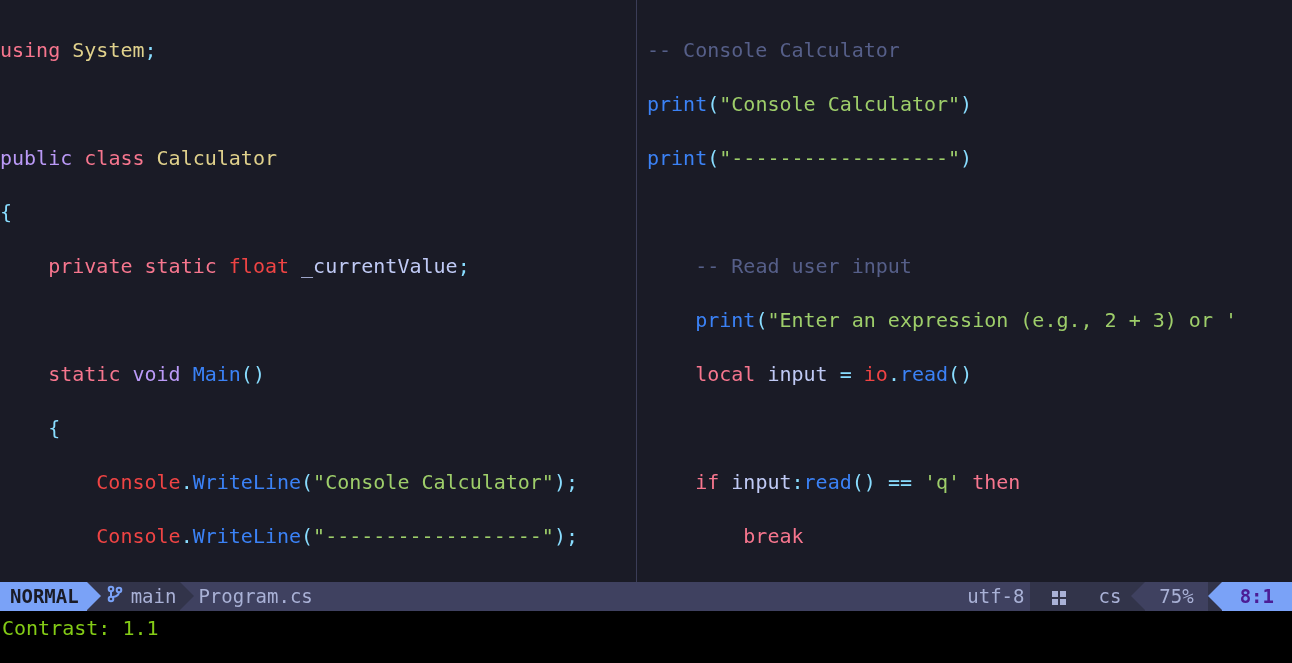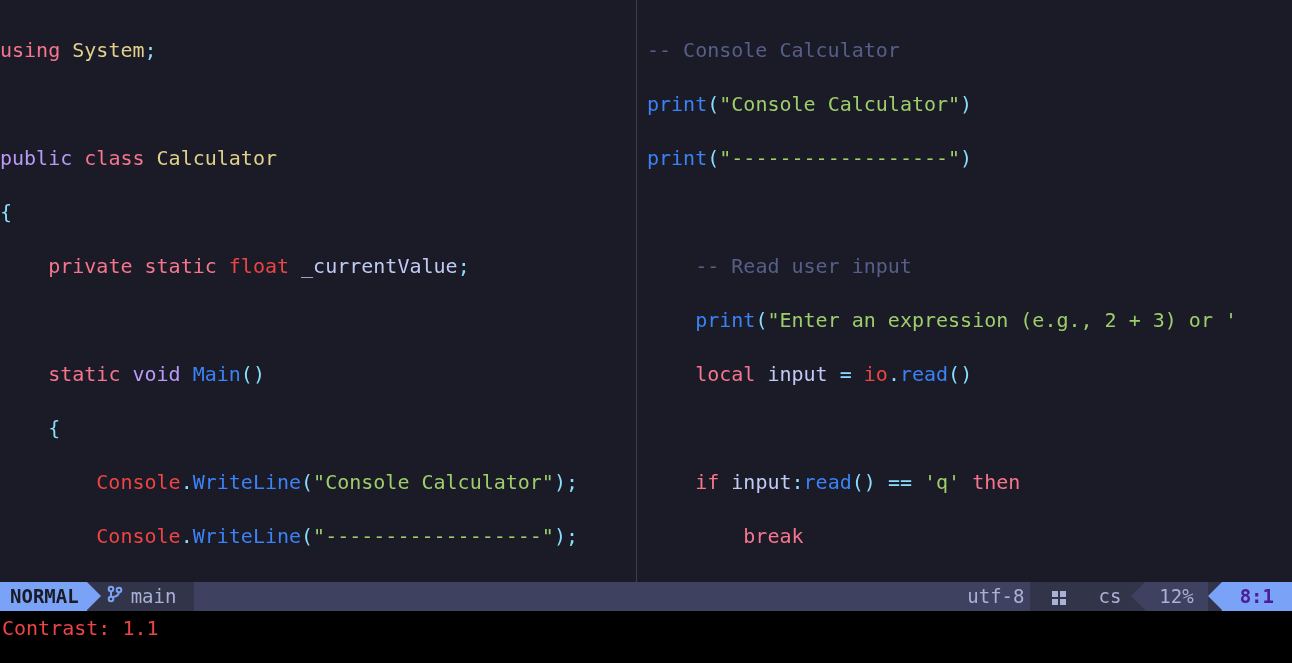--- a/index.html
+++ b/index.html
@@ -119,21 +119,21 @@
     width: 0; height: 0;
     border-top: 14.5px solid transparent;
     border-bottom: 14.5px solid transparent;
     border-right: 14px solid #7aa2f7;
   }
   .seg-pos { background: #7aa2f7; color: #4c1d95; font-weight: bold; padding: 0 18px; }
 
   .bottom {
     height: 52px;
     background: #000;
-    color: #ef4444;
+    color: #84cc16;
     padding: 4px 2px;
     font-size: 20px;
   }
 
   .win-icon {
     display: inline-block;
     width: 14px; height: 14px;
     position: relative;
     top: 1px;
   }
@@ -206,34 +206,35 @@
             <circle cx="4" cy="4" r="2.3"></circle>
             <circle cx="4" cy="14" r="2.3"></circle>
             <circle cx="12" cy="5" r="2.3"></circle>
             <path d="M4 6 V12 M12 7 Q12 11 6 12"></path>
           </g>
         </svg>
     </span>
     <span>main</span>
   </div>
   <div class="sep-r-dk"></div>
+  <div class="seg seg-file">Program.cs</div>
   <div class="spacer"></div>
   <div class="seg seg-enc">utf-8</div>
   <div class="sep-l-dk"></div>
   <div class="seg seg-os">
     <span class="win-icon">
         <span class="a"></span>
         <span class="b"></span>
         <span class="c"></span>
         <span class="d"></span>
       </span>
   </div>
   <div class="sep-l-dk" style="border-right-color:#32344a"></div>
   <div class="seg seg-ft">cs</div>
   <div class="sep-l-dk2"></div>
-  <div class="seg seg-pct">12%</div>
+  <div class="seg seg-pct">75%</div>
   <div class="sep-l-blue"></div>
   <div class="seg seg-pos">8:1</div>
 </div>
 
 <div class="bottom">
   <span>Contrast: 1.1</span>
 </div>
 
 </body></html>

